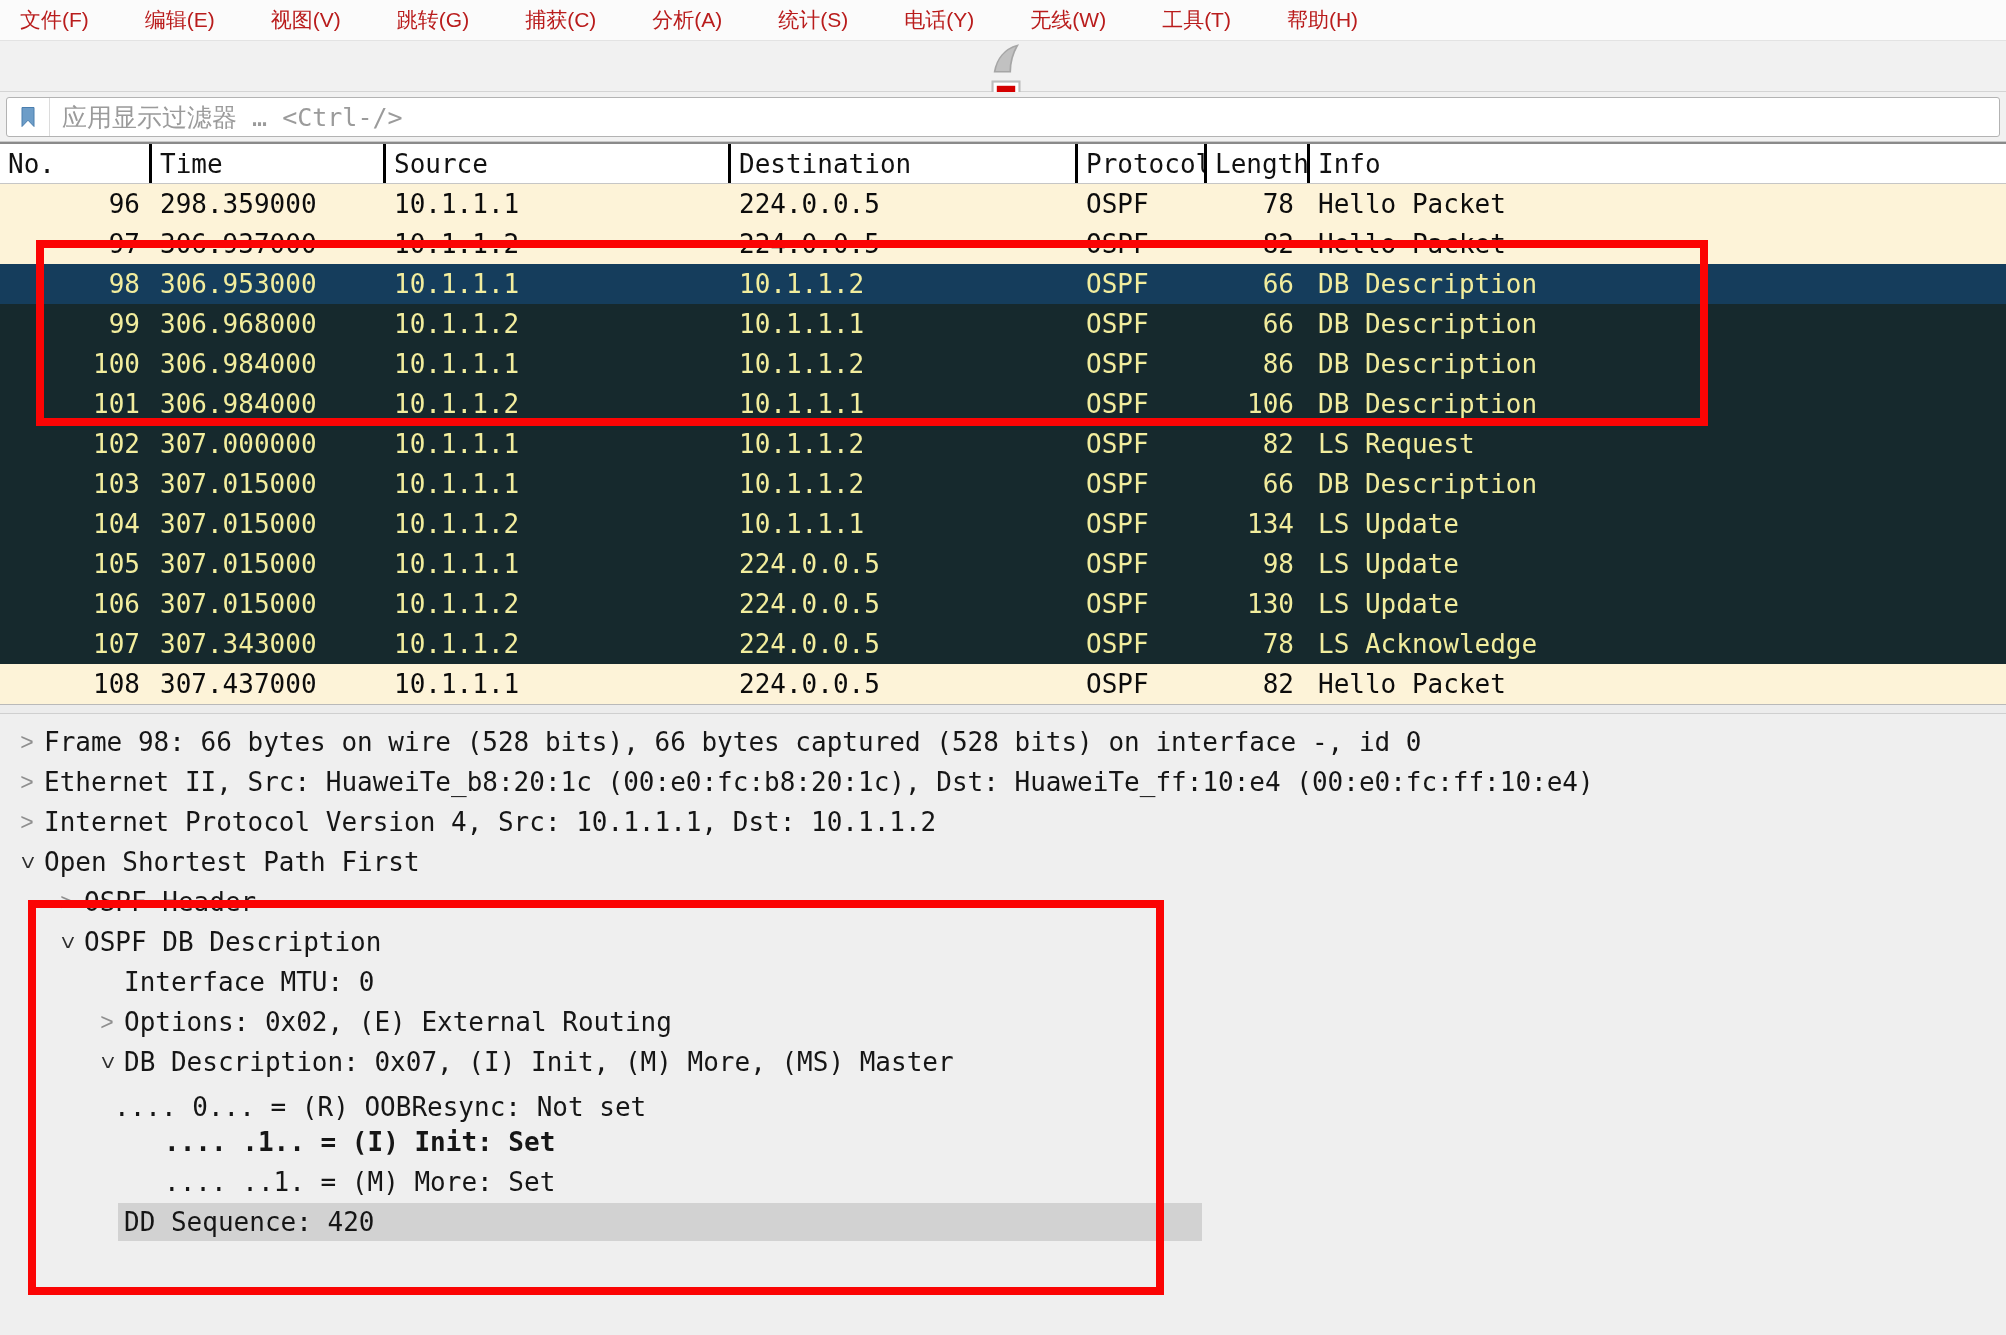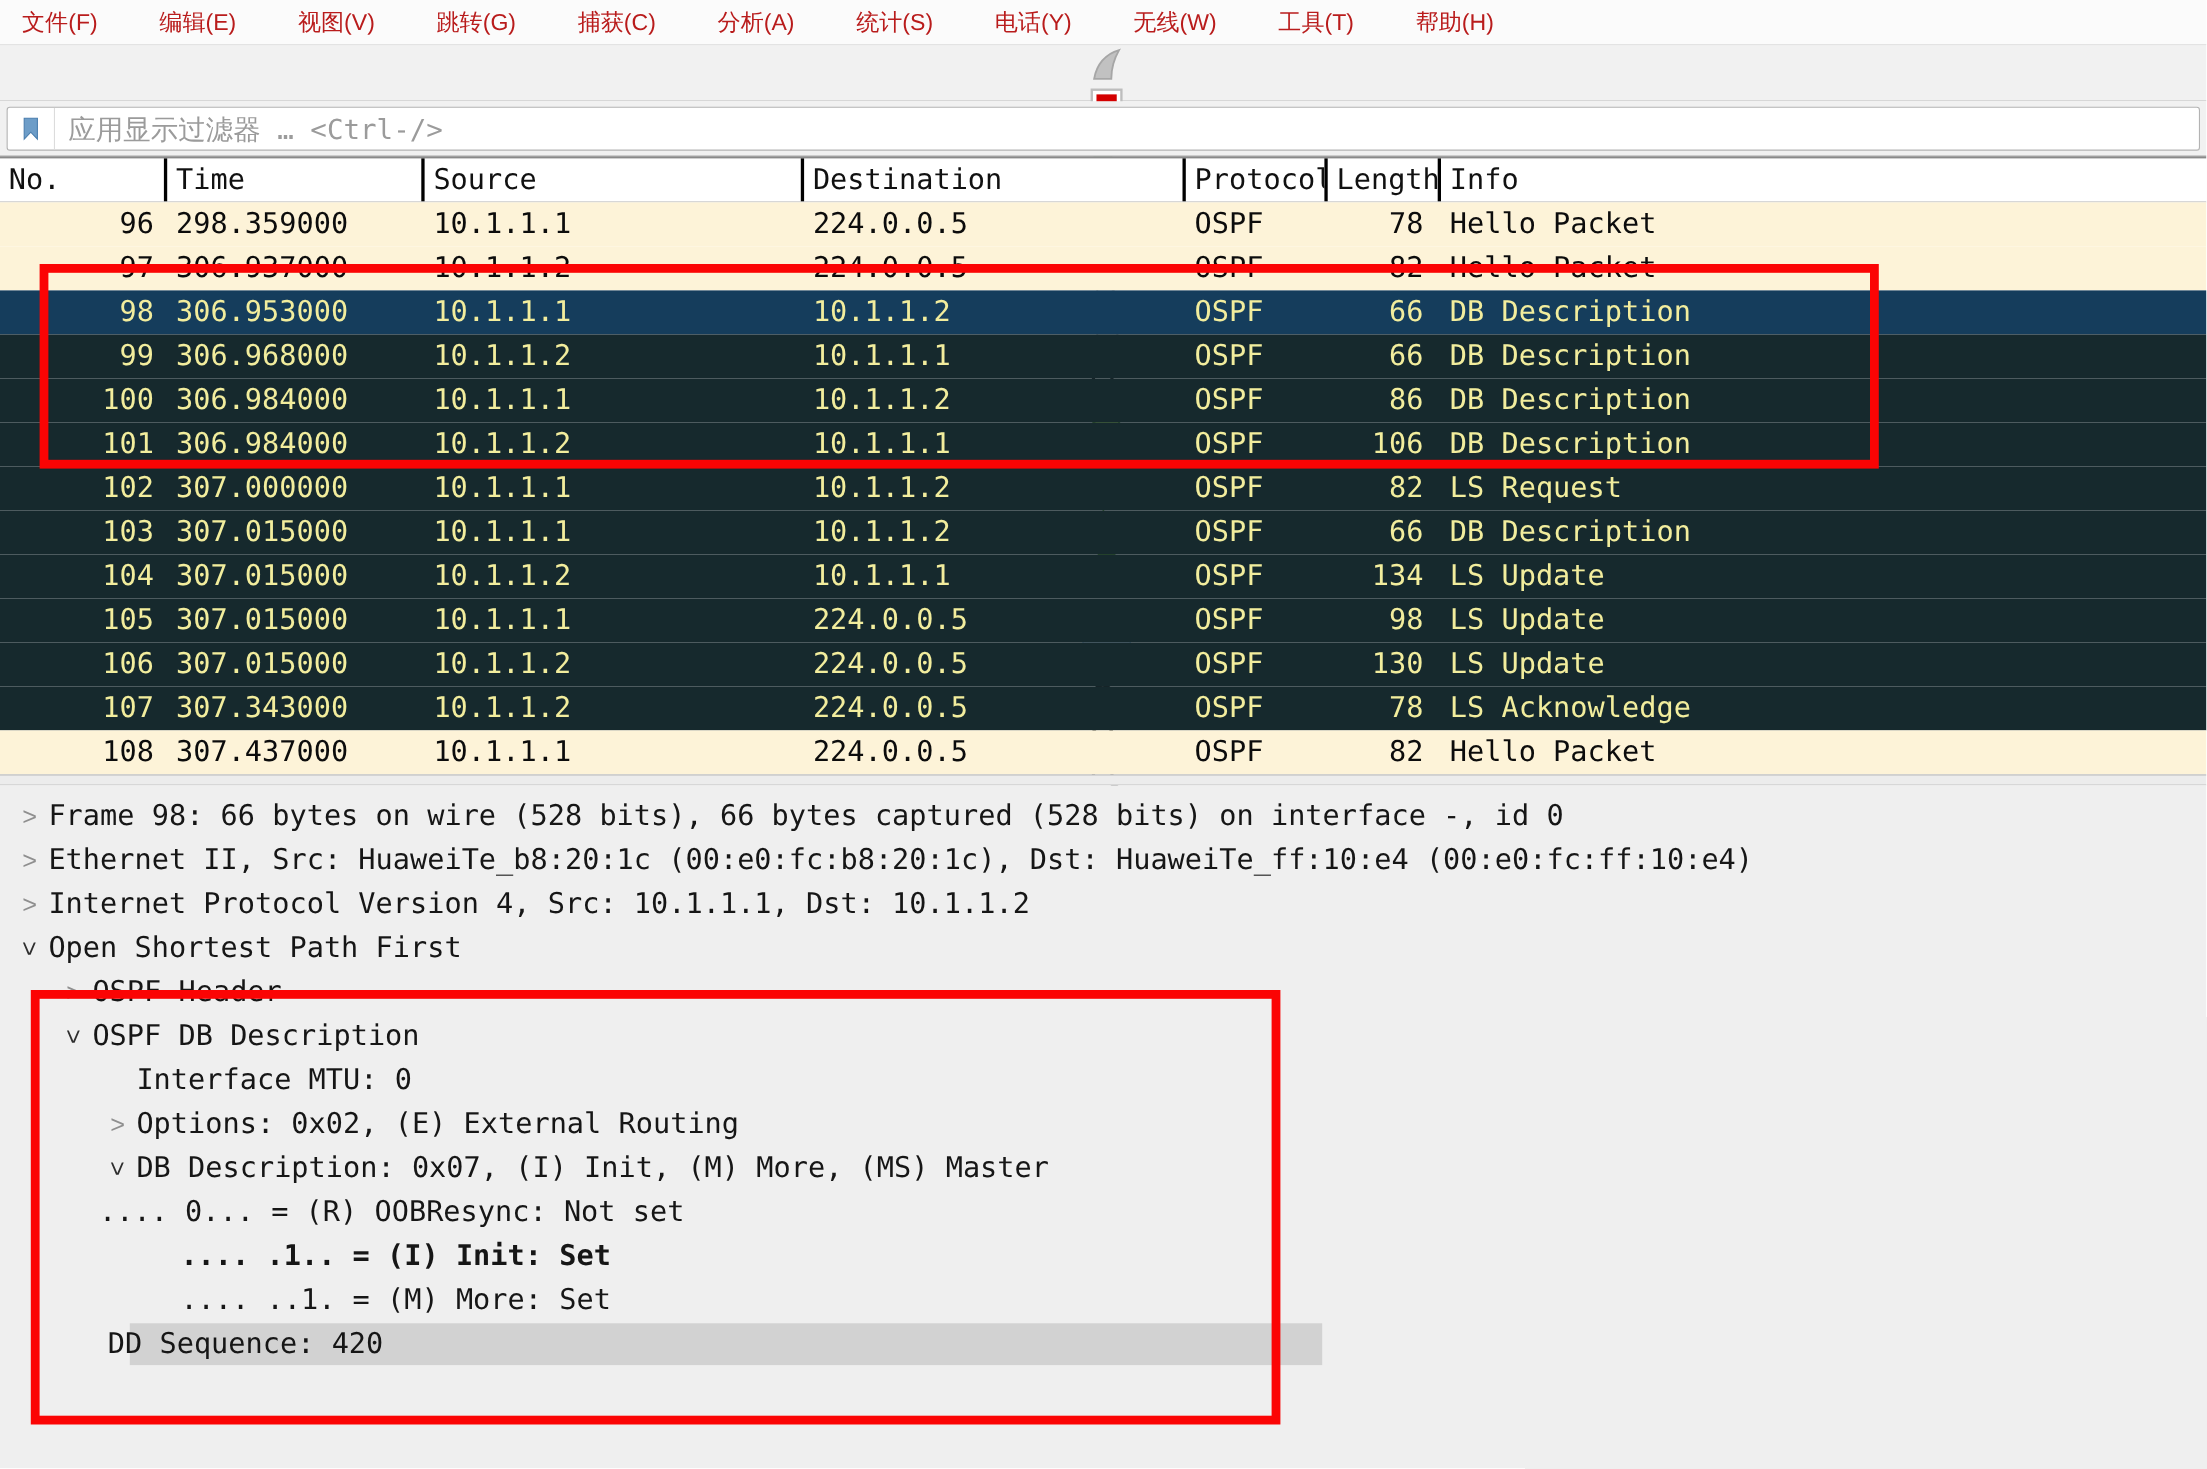--- a/index.html
+++ b/index.html
@@ -401,33 +401,33 @@
         <span class="dtext">Interface MTU: 0</span>
       </div>
       <div class="dline" style="padding-left: 90px;">
         <span class="chev">&gt;</span>
         <span class="dtext">Options: 0x02, (E) External Routing</span>
       </div>
       <div class="dline" style="padding-left: 90px;">
         <span class="chev expanded">&gt;</span>
         <span class="dtext">DB Description: 0x07, (I) Init, (M) More, (MS) Master</span>
       </div>
-      <div class="dline" style="padding-left: 56px;">
+      <div class="dline" style="padding-left: 80px; align-items: flex-end;">
         <span class="chev"></span>
         <span class="dtext">.... 0... = (R) OOBResync: Not set</span>
       </div>
       <div class="dline" style="padding-left: 130px; font-weight: bold;">
         <span class="chev"></span>
         <span class="dtext">.... .1.. = (I) Init: Set</span>
       </div>
       <div class="dline" style="padding-left: 130px;">
         <span class="chev"></span>
         <span class="dtext">.... ..1. = (M) More: Set</span>
       </div>
-      <div class="dline hl" style="padding-left: 64px; text-align: right;">
+      <div class="dline hl" style="padding-left: 90px; text-align: right;">
         <span class="chev"></span>
         <span class="dtext">DD Sequence: 420</span>
       </div>
     </div>
 
   <div class="ann ann1"></div>
   <div class="ann ann2"></div>
 
 </div>
 

